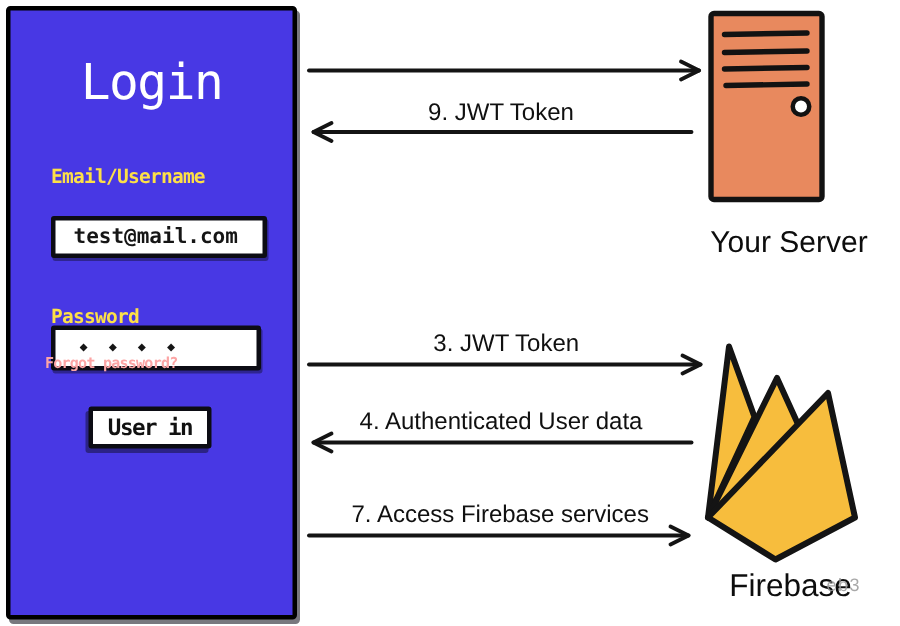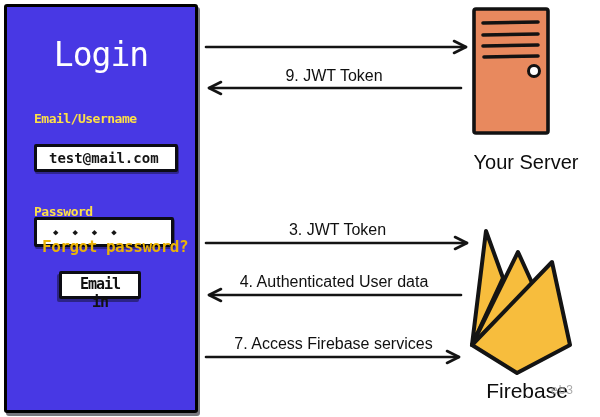--- a/index.html
+++ b/index.html
@@ -29,22 +29,22 @@
   .text-input {
     position:absolute; left:27px; background:#ffffff;
     border:3px solid #0c0c14; border-radius:2px;
     font-family:"DejaVu Sans Mono", monospace; font-weight:bold; color:#151515;
     box-shadow:1px 2px 0 rgba(10,10,20,.4); outline:none;margin-top:12px;
   }
   .in-email { top:125px; width:126px; height:22px; font-size:14px; padding:0 0 0 12px; }
   .in-pass  { top:198px; width:118px; height:24px; font-size:9px;
               letter-spacing:14px; padding:0 0 0 16px; }
   .forgot {
-    position:absolute; left:35px; top:230px; color:#eab308;
-    font-family:"DejaVu Sans Mono", monospace; font-size:16px; font-weight:bold;
+    position:absolute; left:23px; top:230px; color:#fca5a5;
+    font-family:"DejaVu Sans Mono", monospace; font-size:10px; font-weight:bold;
     letter-spacing:-0.5px; cursor:pointer;
   }
   .signin {
     position:absolute; left:52px; top:264px; width:82px; height:28px;
     background:#ffffff; border:3px solid #0c0c14; border-radius:2px;
     font-family:"DejaVu Sans Mono", monospace; font-size:15px; font-weight:bold;
     letter-spacing:-1px; color:#111111; box-shadow:-2px 3px 0 rgba(10,10,20,.45);
     cursor:pointer;
   }
 
@@ -89,21 +89,21 @@
     <div class="panel-title">Login</div>
 
     <div class="field-label lbl-email">Email/Username</div>
     <input class="text-input in-email" type="text" readonly="" value="test@mail.com" style="">
 
     <div class="field-label lbl-pass">Password</div>
     <input class="text-input in-pass" type="text" readonly="" value="◆◆◆◆" style="">
 
     <div class="forgot">Forgot password?</div>
 
-    <button class="signin">Email in</button>
+    <button class="signin">User in</button>
   </div>
 
   <div class="arrow a1">
     <svg width="266" height="16" viewBox="0 0 266 16" fill="none" stroke="#141414" stroke-width="2.6" stroke-linecap="round" stroke-linejoin="round">
       <line x1="2" y1="8" x2="262" y2="8"></line>
       <polyline points="250,2 262,8 250,14"></polyline>
     </svg>
   </div>
 
   <div class="arrow-label l2">9. JWT Token</div>

